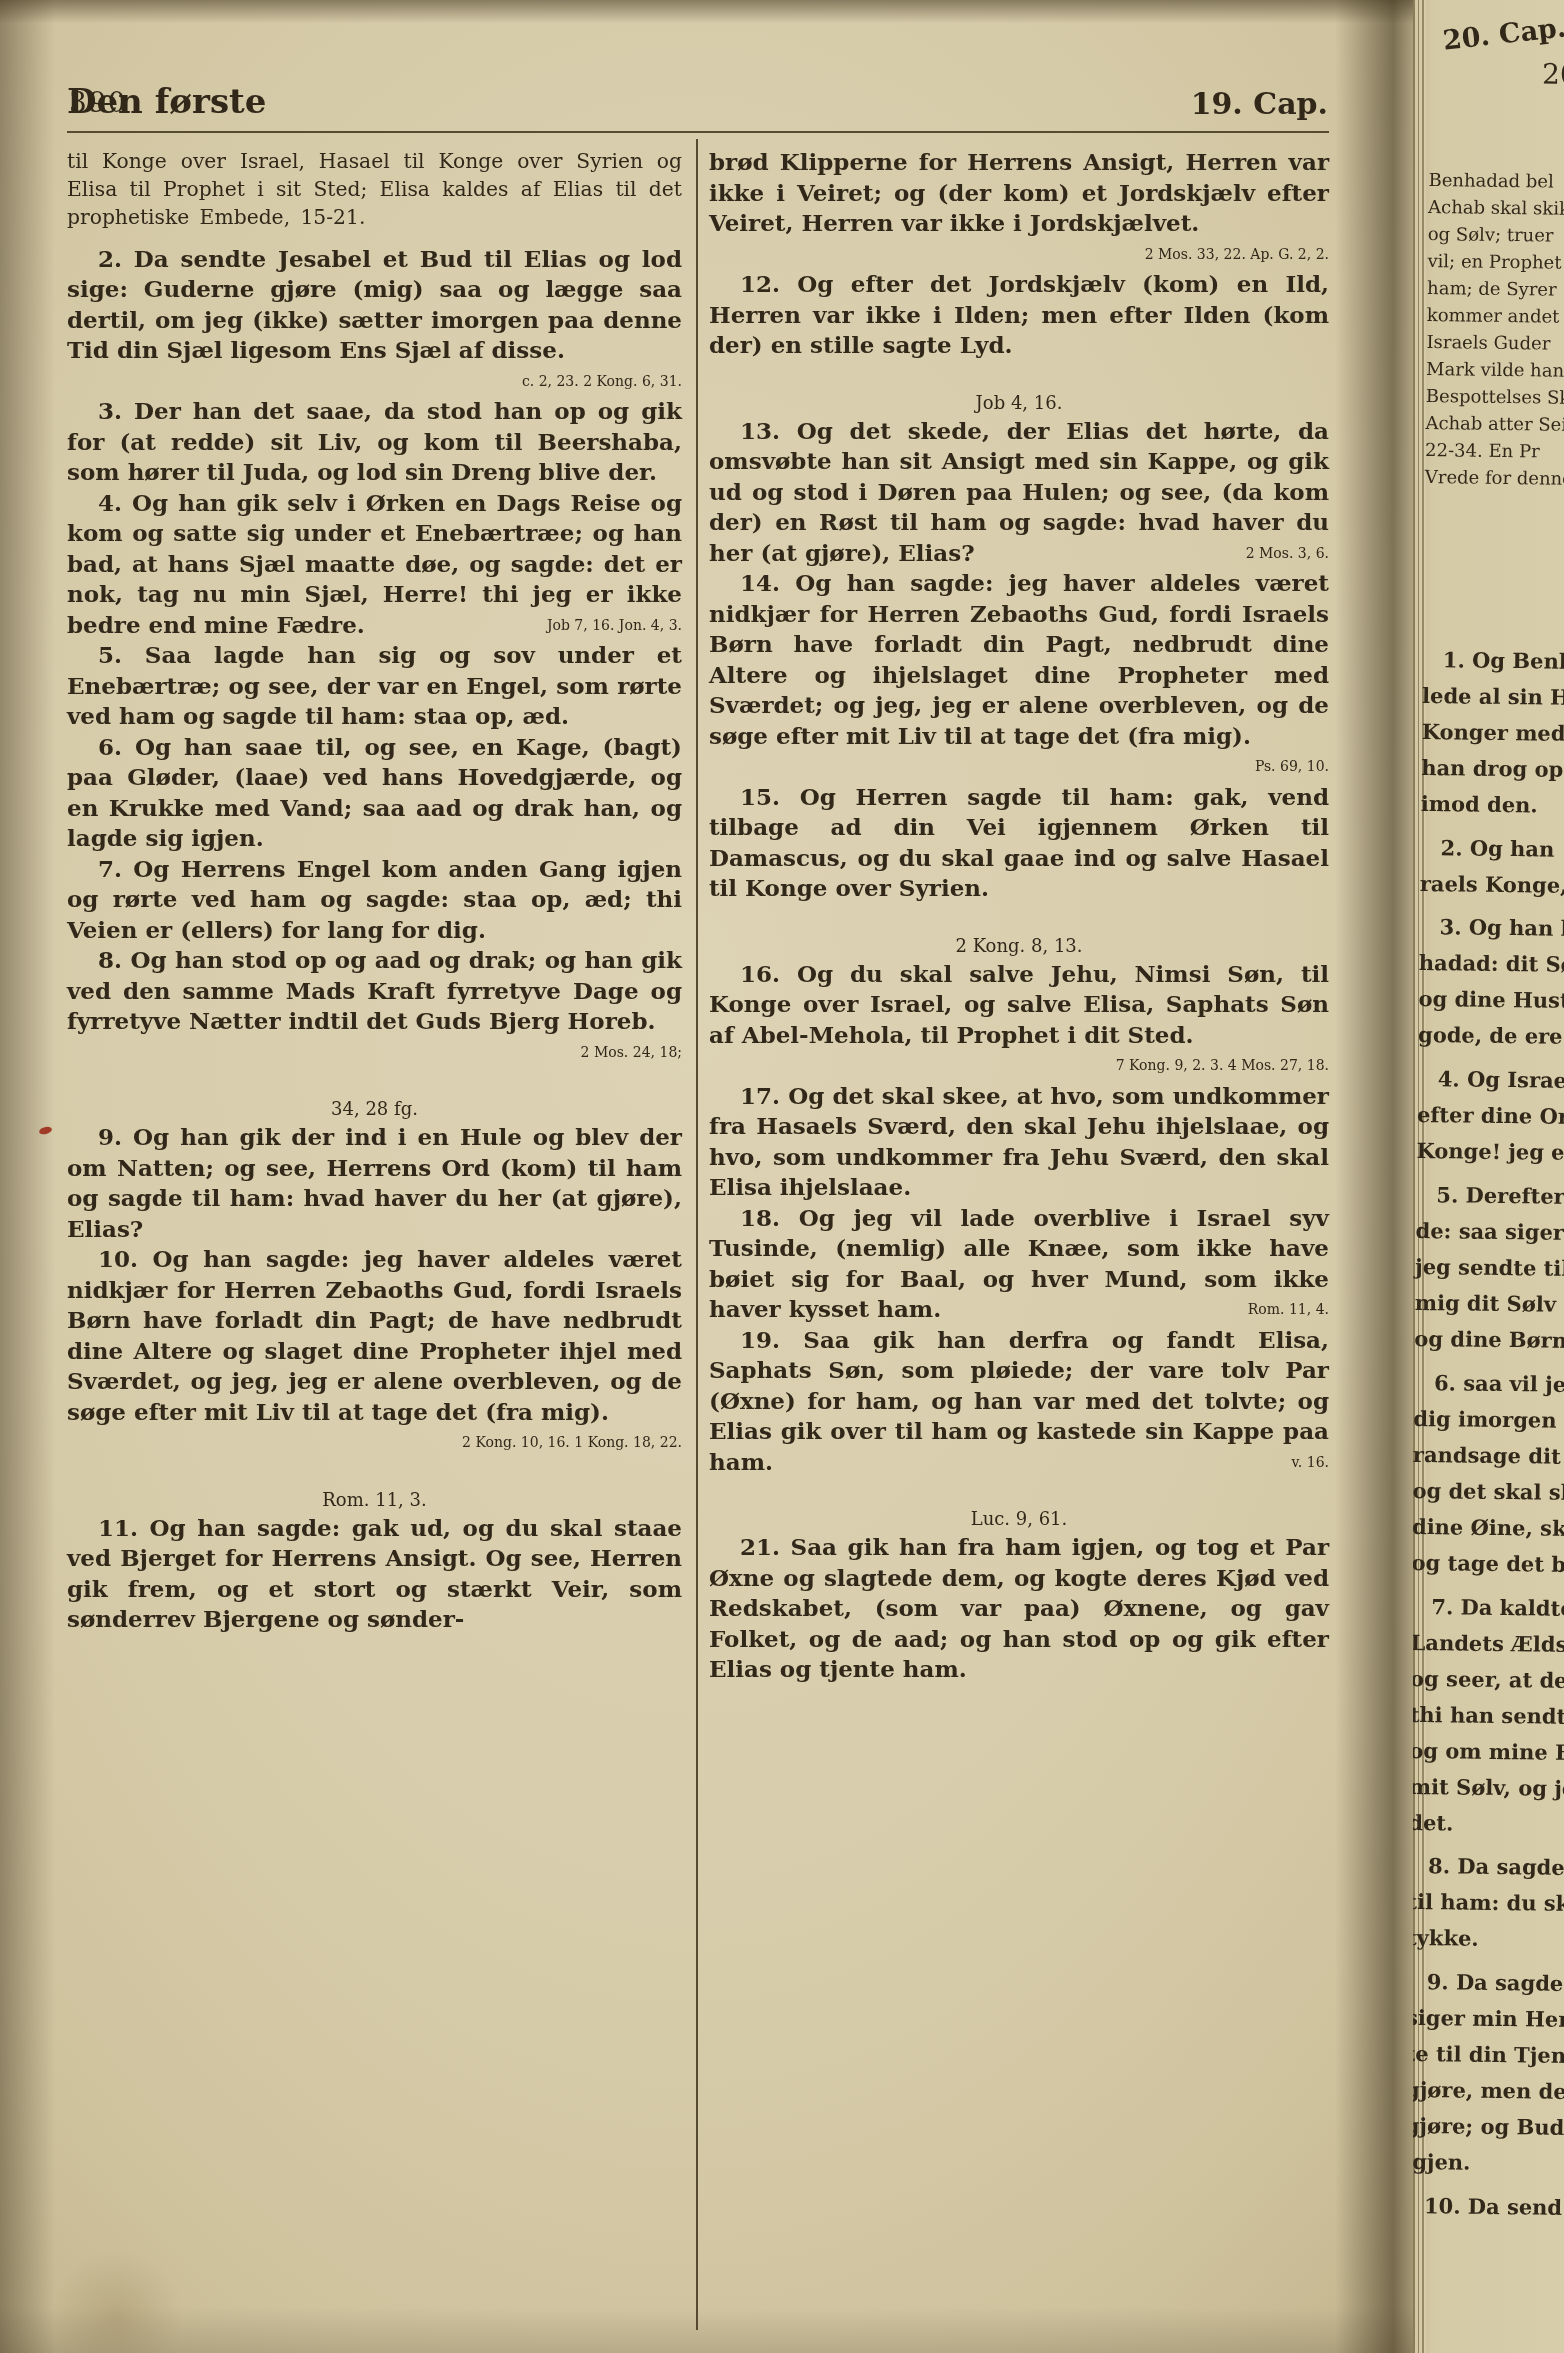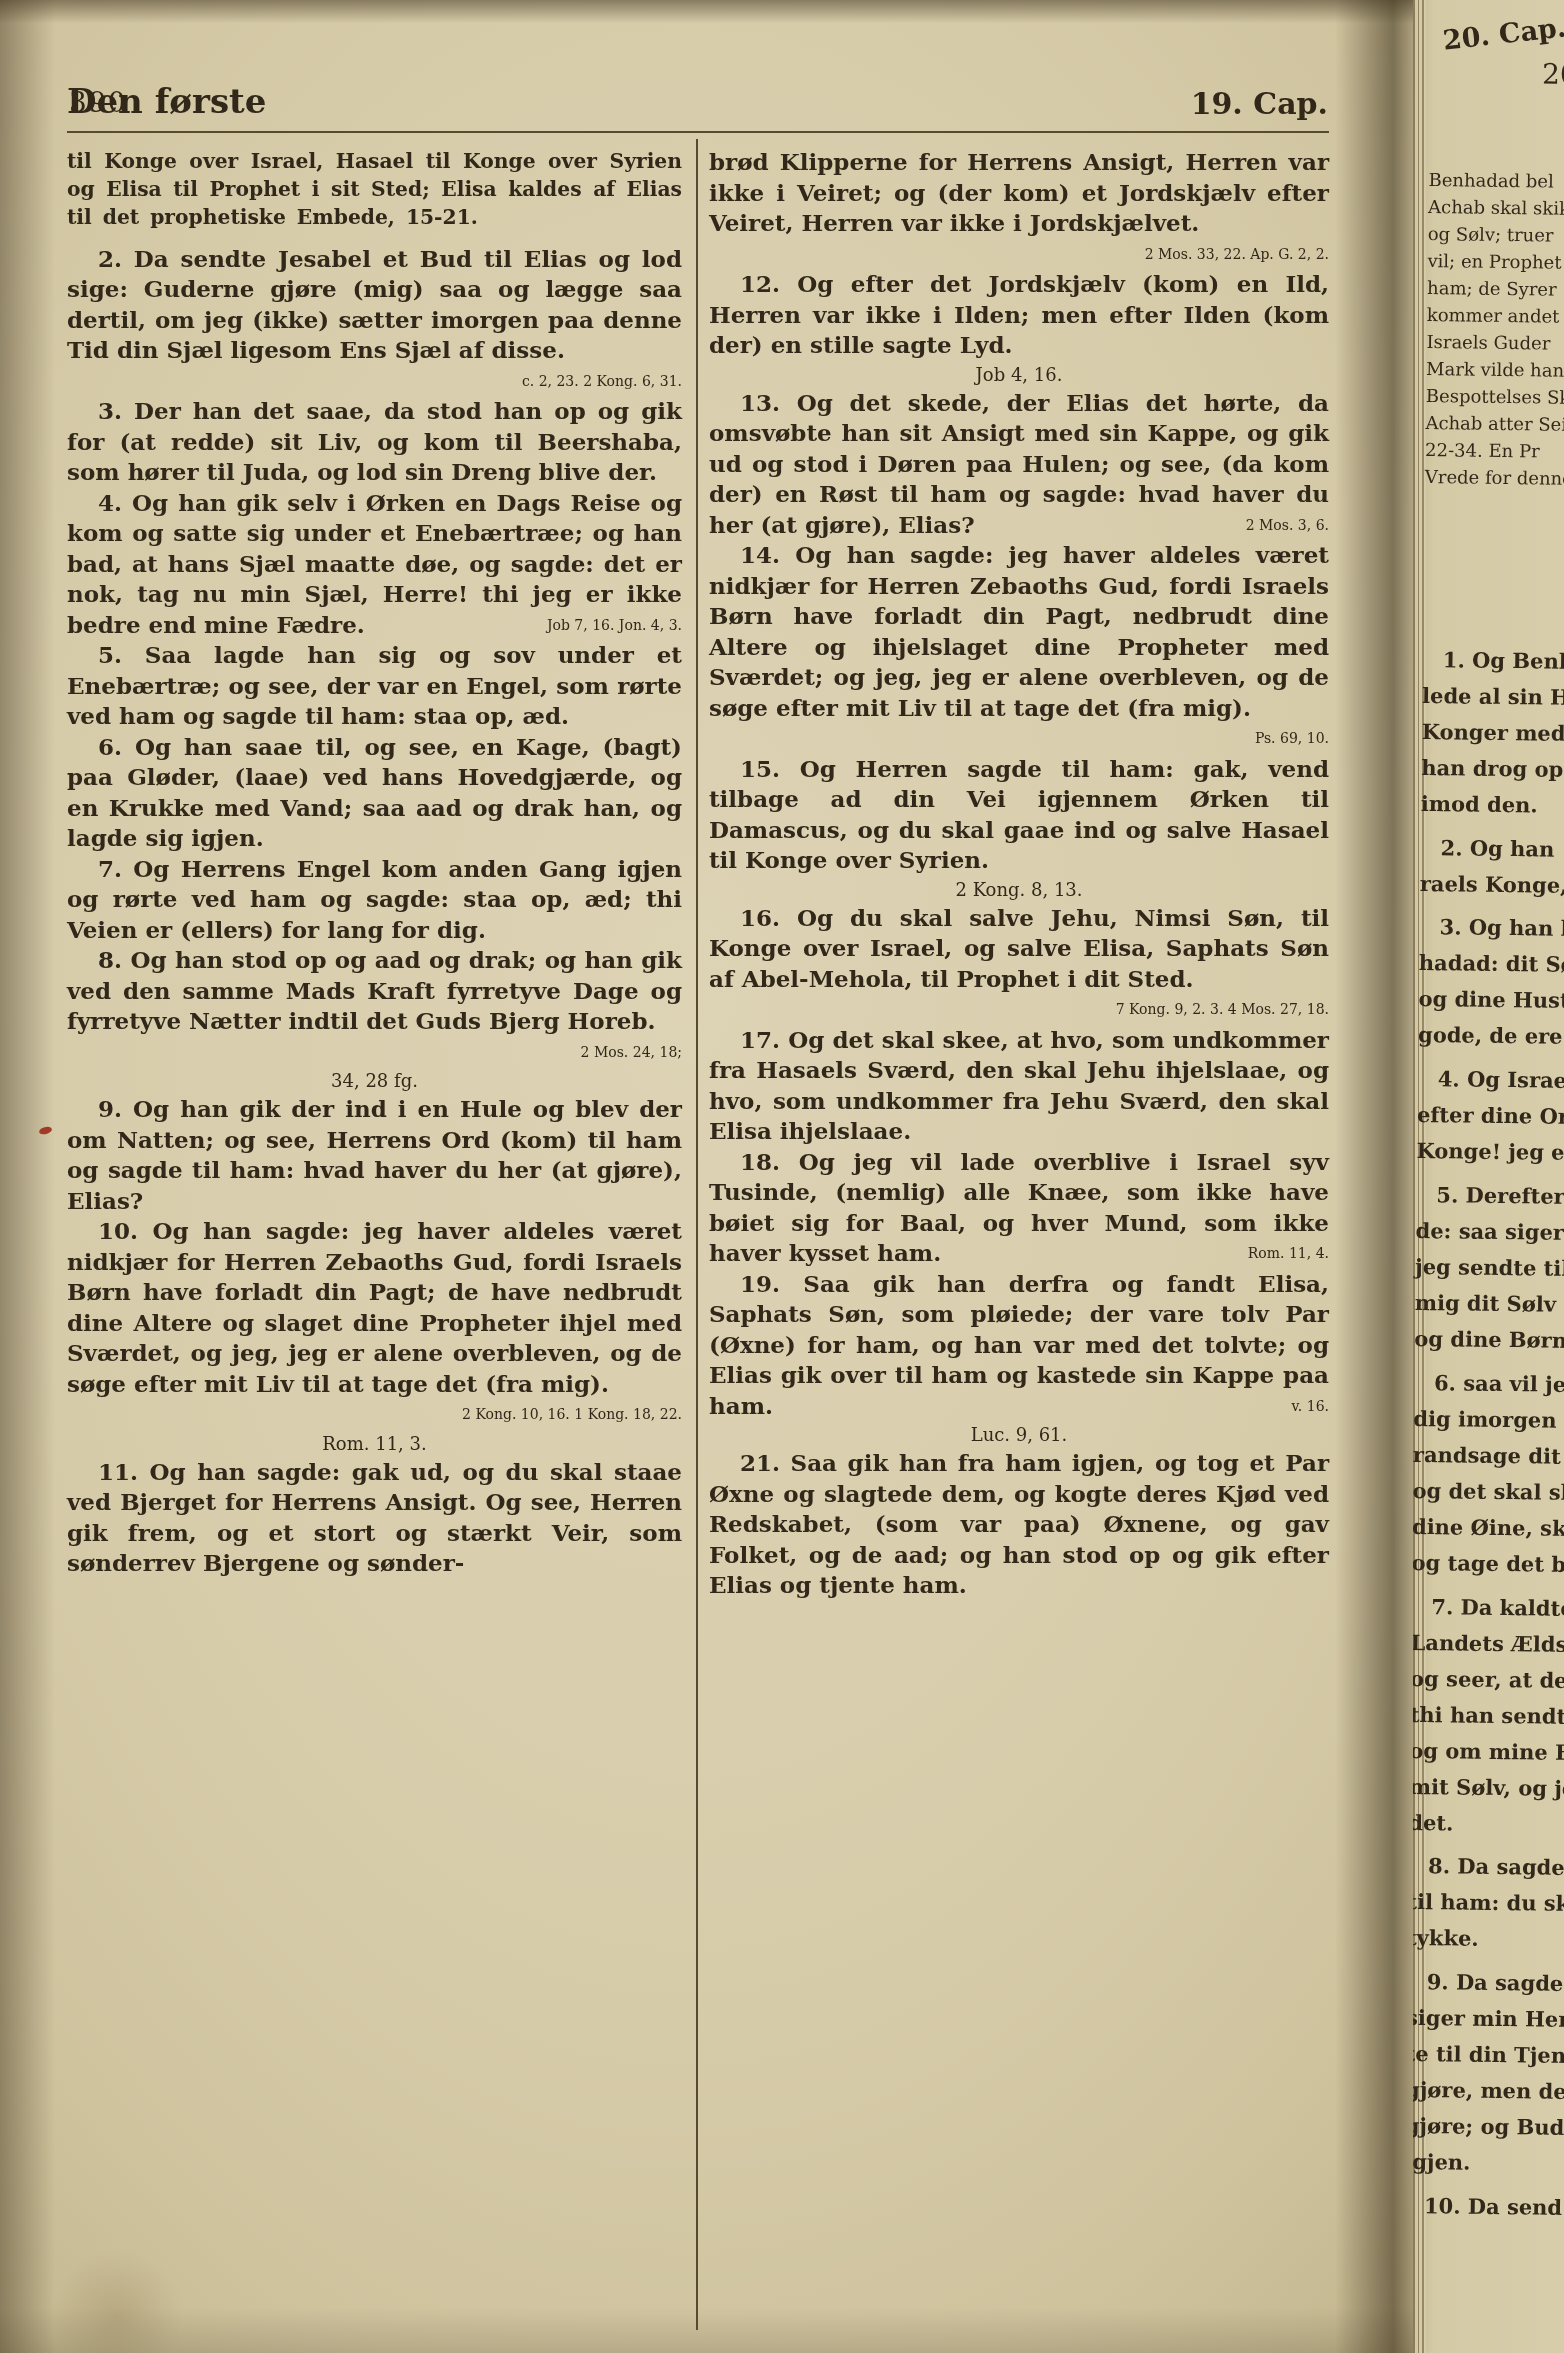--- a/index.html
+++ b/index.html
@@ -24,26 +24,26 @@
                  font-size:30px; font-weight:bold; }
   .header-rule { position:absolute; left:67px; top:131px; width:1262px; height:1.6px; background:#564a30; }
   .col-divider { position:absolute; left:696px; top:139px; width:1.6px; height:2191px; background:#564a30; }
 
   
   .column { position:absolute; top:147px; text-align:justify; font-weight:bold;
             font-size:23px; line-height:30.5px; }
   .col-left  { left:67px;  width:615px; }
   .col-right { left:709px; width:620px; }
 
-  .summary { font-weight:bold; font-size:20.3px; line-height:28px; margin-bottom:12.5px; word-spacing:3.9px; }
+  .summary { font-weight:normal; font-size:20.3px; line-height:28px; margin-bottom:12.5px; word-spacing:3.9px; }
   .verse { text-indent:31px; }
   .verse.no-indent { text-indent:0; }
   .verse::after { content:""; display:block; clear:both; }
   .vref { float:right; font-weight:normal; font-size:14px; line-height:30.5px; }
-  .ref-center { text-align:center; font-weight:normal; font-size:18px; line-height:27px; }
+  .ref-center { text-align:center; font-weight:normal; font-size:18px; line-height:27px;margin-top:28px; }
 
   
   .gutter { position:absolute; left:1335px; top:0; width:81px; height:2354px;
     background:linear-gradient(90deg, rgba(56,44,22,0) 0%, rgba(56,44,22,0.35) 45%,
                rgba(56,44,22,0.55) 72%, rgba(56,44,22,0.18) 100%); }
   .next-page { position:absolute; left:1413px; top:0; width:152px; height:2354px; overflow:hidden;
     background:linear-gradient(90deg, #b4a77f 0px, #cbbf9a 9.4px, #d5caa6 20.3px, #d8cdaa 100%); }
   .edge-lines { position:absolute; left:0; top:0; width:12.5px; height:100%;
     background:repeating-linear-gradient(90deg, rgba(86,70,38,0.45) 0 1.6px, rgba(216,205,170,0.85) 1.6px 4.7px); }
   .next-content { position:absolute; left:12.5px; top:0; width:250px; transform:rotate(0.7deg);

